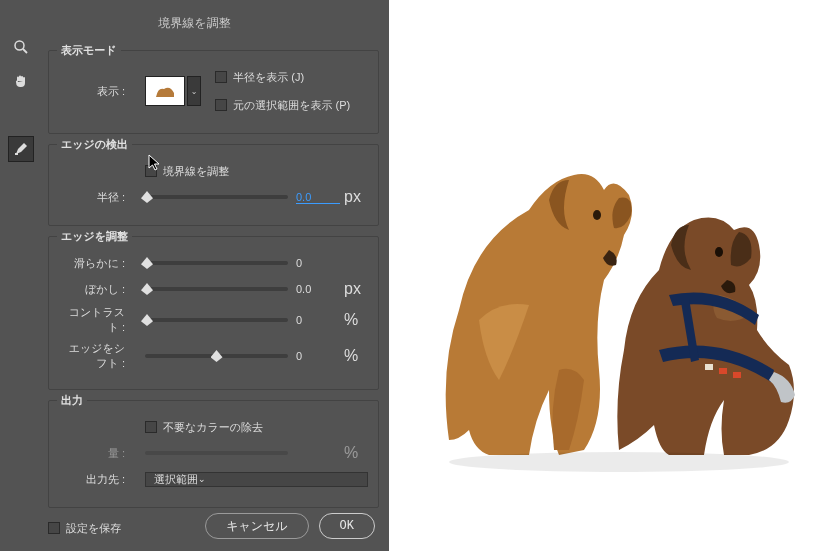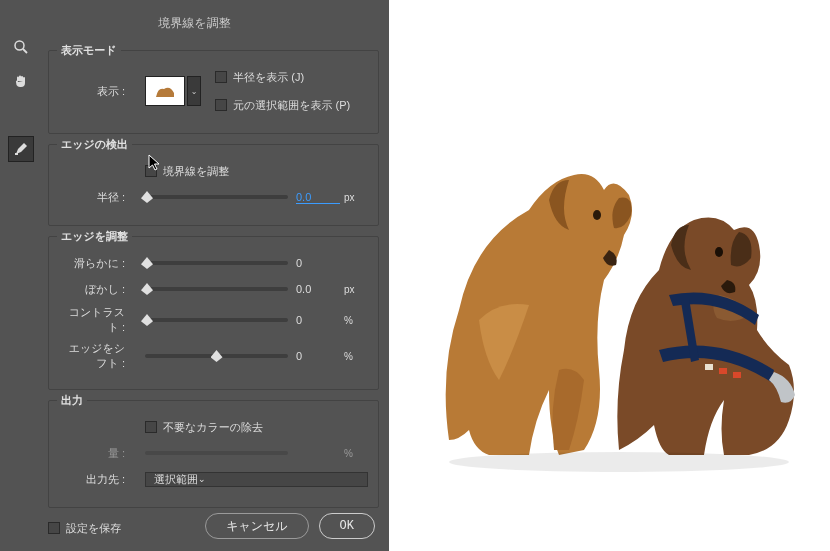--- a/index.html
+++ b/index.html
@@ -16,21 +16,21 @@
 .row-label { width: 86px; text-align: right; padding-right: 20px; color: #ddd; font-size: 11px; }
 .thumb-box { width: 40px; height: 30px; background: #fff; border: 1px solid #222; margin-right: 2px; display: flex; align-items: center; justify-content: center; overflow: hidden; }
 .thumb-dd { width: 14px; height: 30px; background: #3a3a3a; border: 1px solid #222; display: flex; align-items: center; justify-content: center; color: #ccc; font-size: 8px; }
 .cb { width: 12px; height: 12px; border: 1px solid #2a2a2a; background: #464646; margin-right: 6px; flex-shrink: 0; }
 .cb-label { color: #ddd; font-size: 11px; }
 .slider-wrap { flex: 1; display: flex; align-items: center; }
 .slider { flex: 1; height: 4px; background: #3e3e3e; border-radius: 2px; position: relative; margin-right: 8px; cursor: pointer; }
 .slider-thumb { position: absolute; top: -4px; width: 12px; height: 12px; background: #e0e0e0; clip-path: polygon(50% 0, 100% 60%, 50% 100%, 0 60%); }
 .val { width: 44px; text-align: left; color: #ddd; font-size: 11px; }
 .val.hl { color: #3b9cff; border-bottom: 1px solid #3b9cff; }
-.unit { width: 24px; color: #ddd; font-size: 10px; margin-left: 4px; }
+.unit { width: 24px; color: #ddd; font-size: 16px; margin-left: 4px; }
 .select { flex: 1; height: 15px; background: #464646; border: 1px solid #333; display: flex; align-items: center; padding: 0 8px; justify-content: flex-start; color: #ddd; font-size: 11px; cursor: pointer; }
 .footer { position: absolute; bottom: 12px; right: 14px; display: flex; gap: 10px; }
 .btn { height: 26px; padding: 0 20px; border-radius: 13px; border: 1px solid #9a9a9a; background: transparent; color: #e8e8e8; font-size: 12px; display: flex; align-items: center; justify-content: center; cursor: pointer; font-family: Liberation Mono, monospace; }
 .btn.primary { border-color: #ccc; text-align: center; }
 .cursor { position: absolute; left: 148px; top: 154px; width: 14px; height: 18px; pointer-events: none; }
 .canvas { position: absolute; left: 389px; top: 0; right: 0; bottom: 0; background: #fff; }
 .dogs { position: absolute; left: 30px; top: 120px; width: 400px; height: 360px; }
 </style>
 </head>
 <body>

